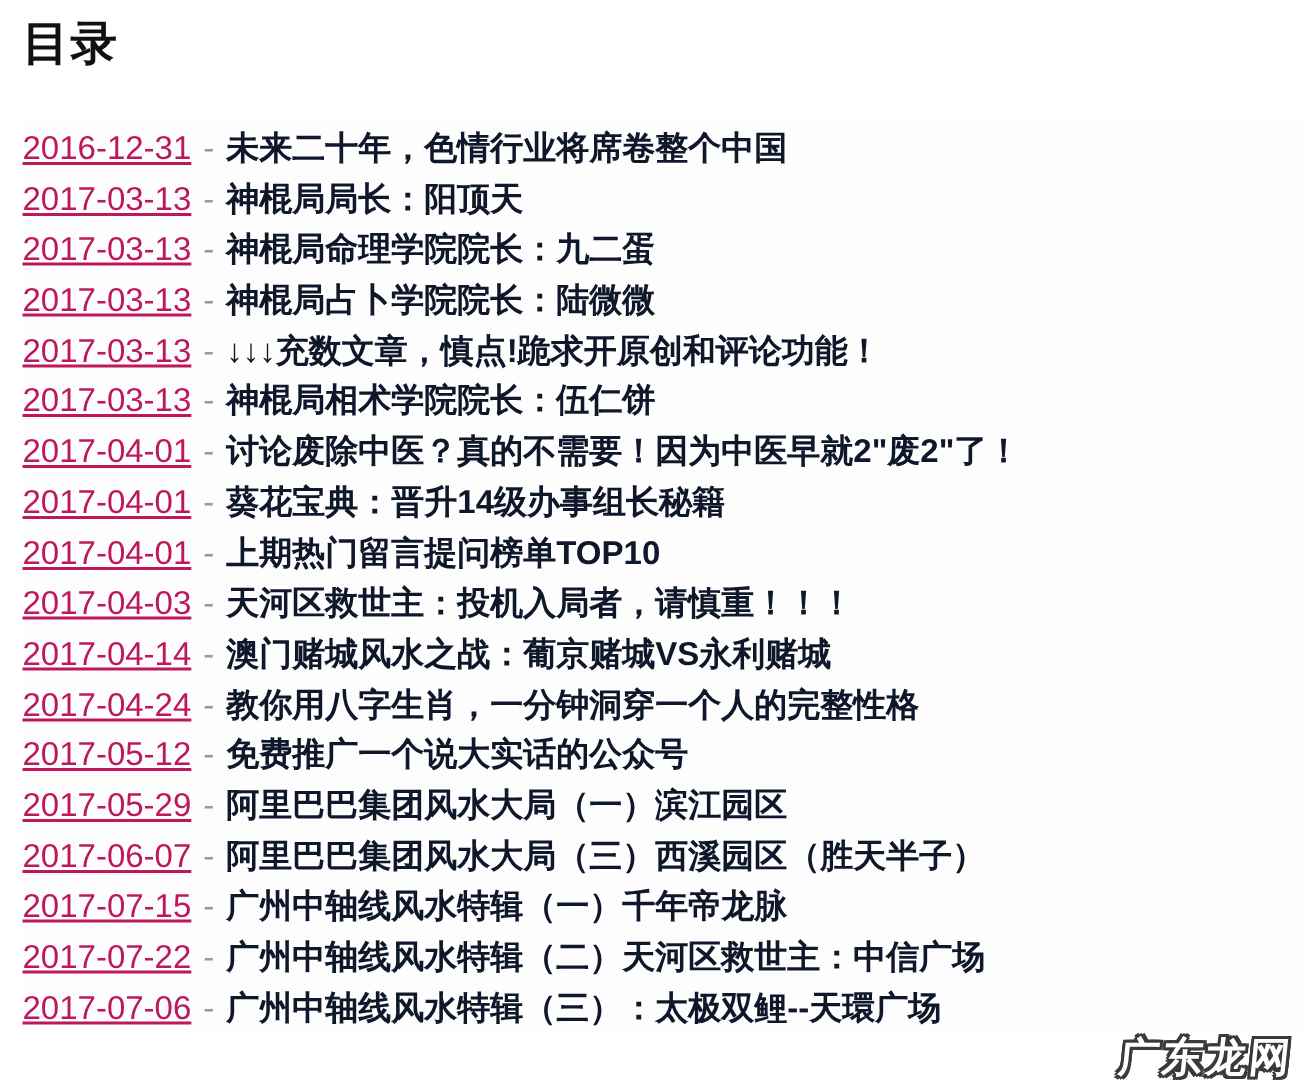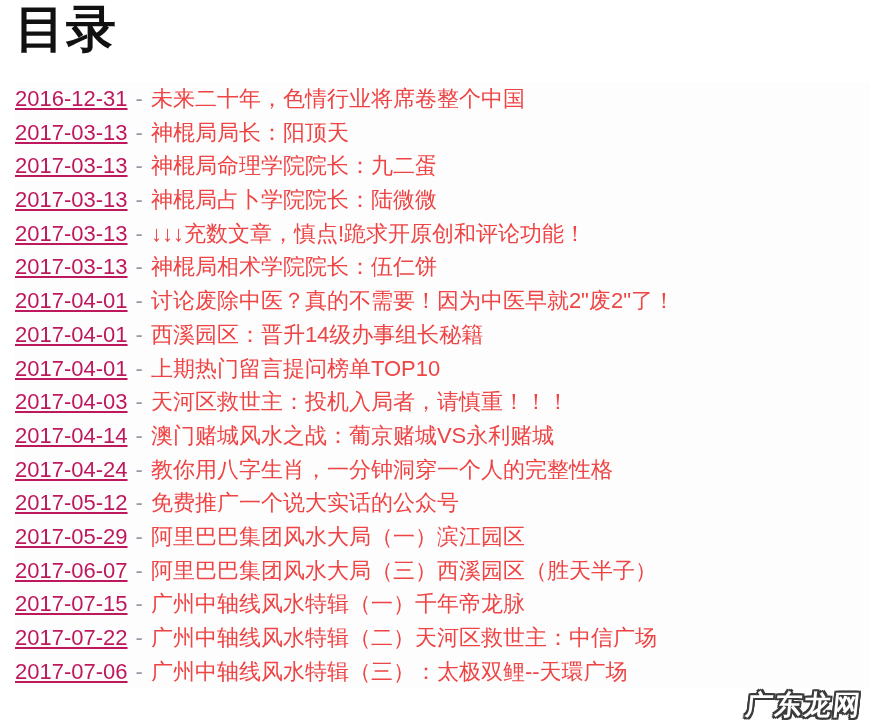--- a/index.html
+++ b/index.html
@@ -11,21 +11,21 @@
   .page {
     position: relative;
     width: 870px;
     height: 727px;
     overflow: hidden;
     background: #ffffff;
   }
   .page-title {
     margin: 0;
     padding: 6px 0 0 15px;
-    font-size: 50px;
+    font-size: 31px;
     line-height: 46px;
     font-weight: 700;
     color: #111111;
     letter-spacing: 1px;
   }
   .toc {
     margin-top: 30px;
     padding-left: 15px;
   }
   .entry {
@@ -37,22 +37,23 @@
   }
   .entry-date {
     color: #be185d;
     text-decoration: underline;
   }
   .entry-sep {
     color: #949aa6;
     margin: 0 8px;
   }
   .entry-title {
-    color: #ef4444;
+    color: #0f172a;
     cursor: pointer;
+    font-weight: bold;
   }
   .watermark {
     position: absolute;
     right: 8px;
     bottom: 4px;
     font-size: 27px;
     font-weight: 700;
     letter-spacing: 2px;
     color: #ffffff;
     transform: skewX(-6deg);
@@ -86,21 +87,21 @@
       <div class="entry">
       <span class="entry-date">2017-03-13</span><span class="entry-sep">-</span><span class="entry-title">↓↓↓充数文章，慎点!跪求开原创和评论功能！</span>
     </div>
       <div class="entry">
       <span class="entry-date">2017-03-13</span><span class="entry-sep">-</span><span class="entry-title">神棍局相术学院院长：伍仁饼</span>
     </div>
       <div class="entry">
       <span class="entry-date">2017-04-01</span><span class="entry-sep">-</span><span class="entry-title">讨论废除中医？真的不需要！因为中医早就2"废2"了！</span>
     </div>
       <div class="entry">
-      <span class="entry-date">2017-04-01</span><span class="entry-sep">-</span><span class="entry-title">西溪园区：晋升14级办事组长秘籍</span>
+      <span class="entry-date">2017-04-01</span><span class="entry-sep">-</span><span class="entry-title">葵花宝典：晋升14级办事组长秘籍</span>
     </div>
       <div class="entry">
       <span class="entry-date">2017-04-01</span><span class="entry-sep">-</span><span class="entry-title">上期热门留言提问榜单TOP10</span>
     </div>
       <div class="entry">
       <span class="entry-date">2017-04-03</span><span class="entry-sep">-</span><span class="entry-title">天河区救世主：投机入局者，请慎重！！！</span>
     </div>
       <div class="entry">
       <span class="entry-date">2017-04-14</span><span class="entry-sep">-</span><span class="entry-title">澳门赌城风水之战：葡京赌城VS永利赌城</span>
     </div>

